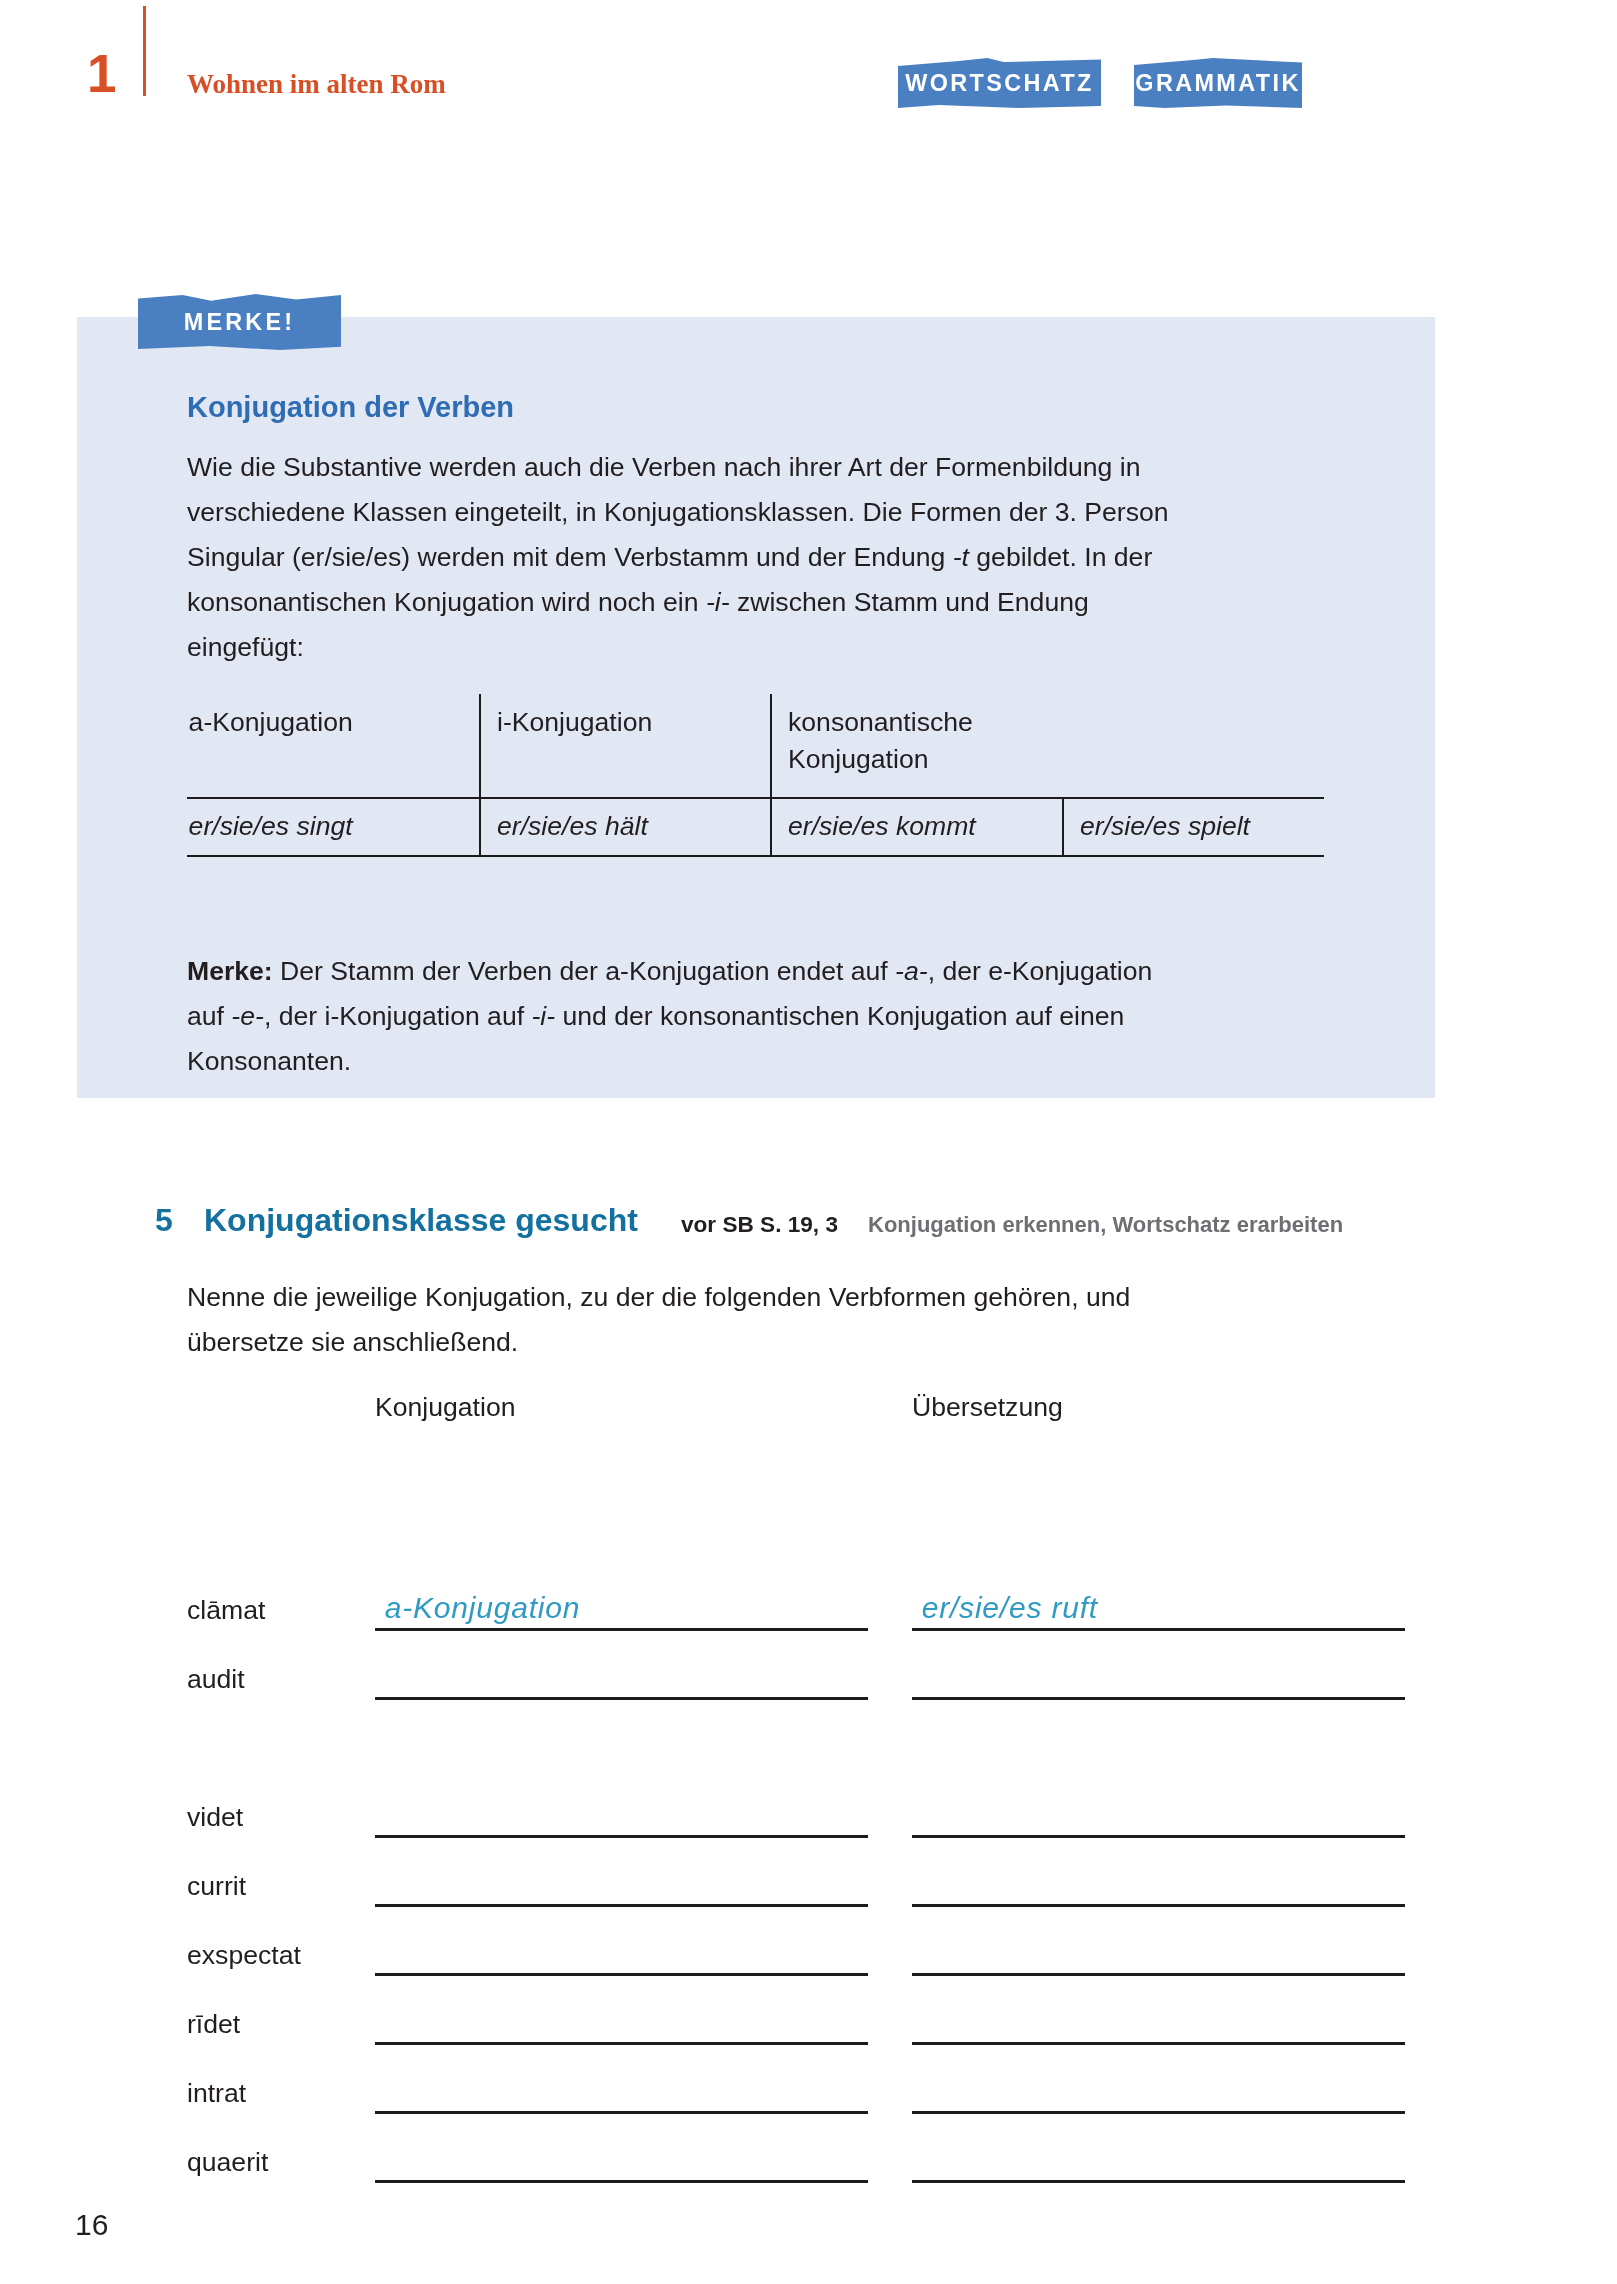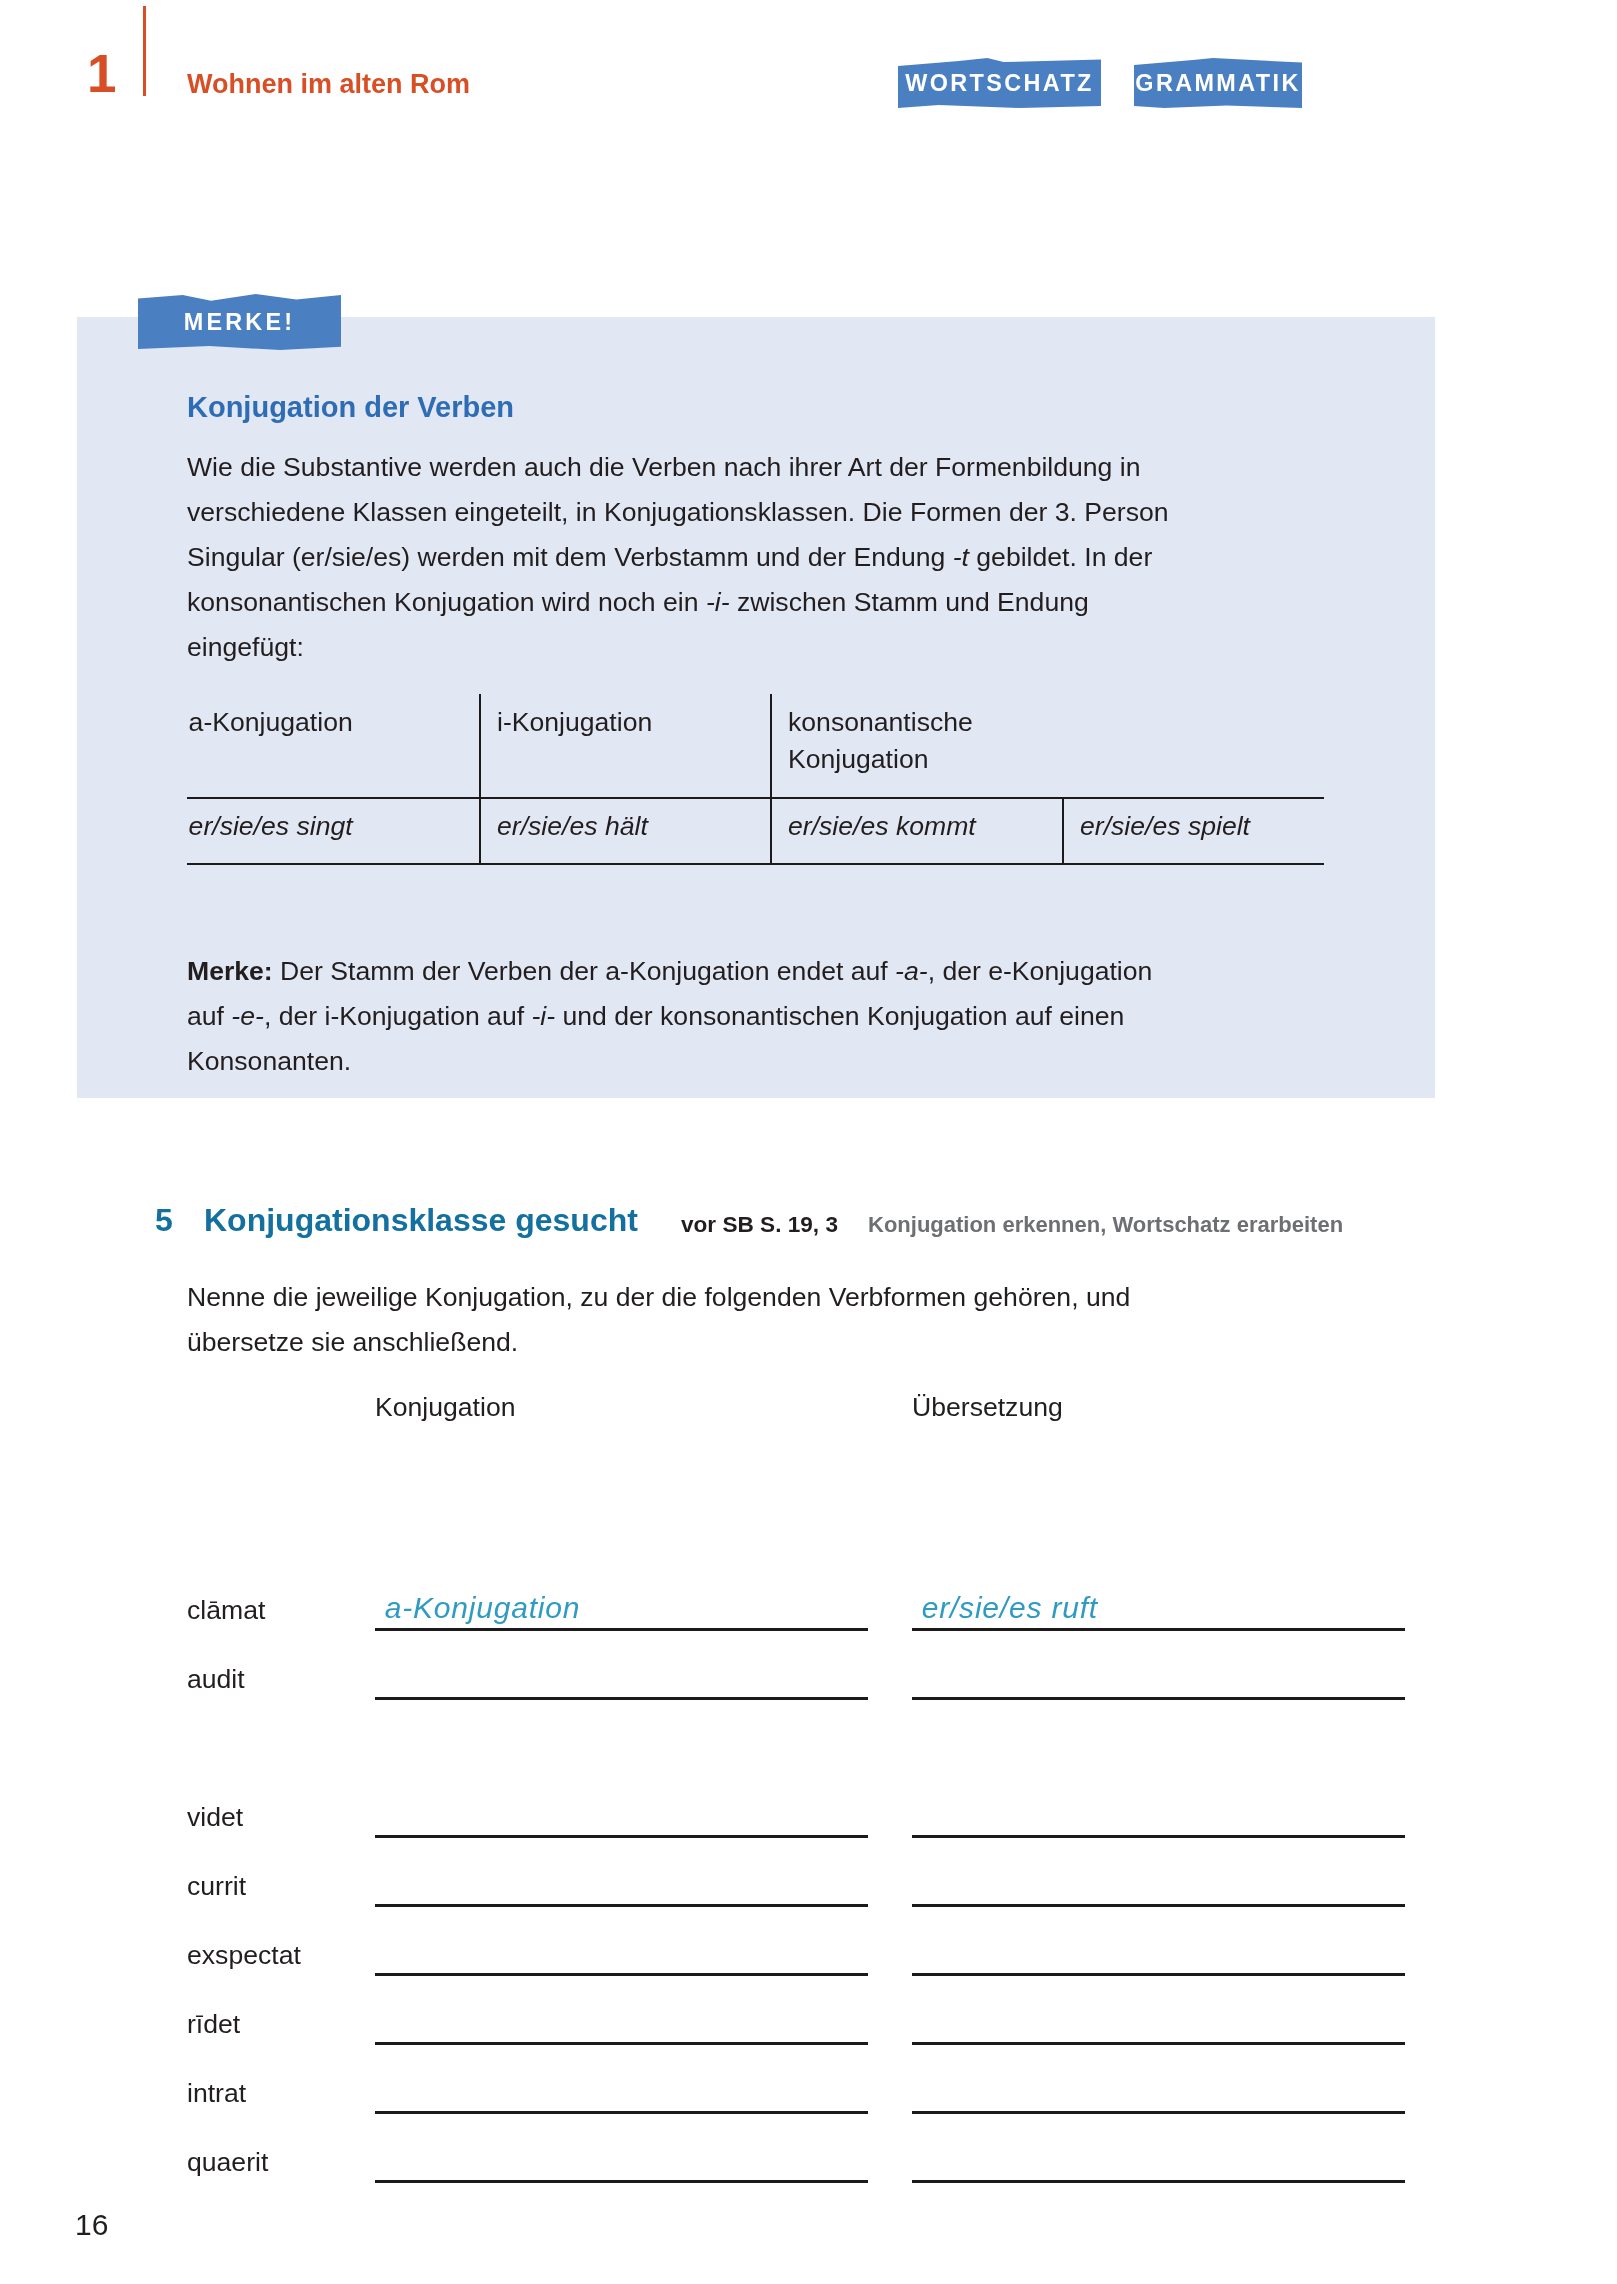--- a/index.html
+++ b/index.html
@@ -27,21 +27,21 @@
     position:absolute;left:87px;top:47px;
     font-size:53px;font-weight:bold;color:var(--orange);
     line-height:53px;
   }
   .chapter-divider{
     position:absolute;left:143px;top:6.4px;
     width:3.2px;height:90px;background:var(--orange);
   }
   .chapter-title{
     position:absolute;left:187px;top:69px;
-    font-size:27px;font-weight:bold;color:var(--orange);
+    font-size:27px;font-weight:bold;color:var(--orange);font-family:Liberation Serif, serif;
   }
   .badge{
     position:absolute;top:58px;height:50px;
     background:var(--badge-blue);
     color:#fff;font-weight:bold;font-size:23.4px;letter-spacing:2.4px;
     display:flex;align-items:center;justify-content:center;
   }
   .badge-wortschatz{left:898px;width:203px;
     clip-path:polygon(0 16%,30% 6%,44% 0,52% 8%,100% 3%,100% 96%,60% 100%,20% 94%,0 100%);}
   .badge-grammatik{left:1134px;width:168px;
@@ -69,21 +69,21 @@
   .seg-italic{font-style:italic;}
   .seg-bold{font-weight:bold;}
   .seg-accent{color:var(--orange);font-weight:bold;}
   
   .conj-table{position:absolute;left:187px;top:694px;width:1137px;}
   .ct-row{display:grid;grid-template-columns:292px 291px 292px 263px;border-bottom:2.4px solid var(--rule);}
   .ct-cell{border-left:2.4px solid var(--rule);padding:9.7px 6.4px 9.7px 16px;font-size:26.6px;box-sizing:border-box;white-space:pre-line;}
   .ct-cell:first-child{border-left:none;padding-left:1.6px;}
   .ct-head .ct-cell{height:103px;line-height:37px;}
   .ct-forms .ct-cell{height:55px;line-height:32px;}
-  .ct-trans .ct-cell{height:64px;line-height:34px;font-style:italic;}
+  .ct-trans .ct-cell{height:56px;line-height:34px;font-style:italic;}
   .merke-note{
     position:absolute;left:187px;top:949px;width:1200px;
     font-size:26.6px;line-height:45px;white-space:pre-line;
   }
   
   .ex-header{position:absolute;left:0;top:1202px;width:100%;height:48px;}
   .ex-num{position:absolute;left:155px;top:0;font-size:32px;font-weight:bold;color:var(--ex-blue);}
   .ex-title{position:absolute;left:204px;top:0;font-size:32px;font-weight:bold;color:var(--ex-blue);}
   .ex-ref{position:absolute;left:681px;top:9.7px;font-size:22.6px;font-weight:bold;color:var(--ink);}
   .ex-skills{position:absolute;left:868px;top:9.7px;font-size:22px;font-weight:bold;color:var(--gray);}

